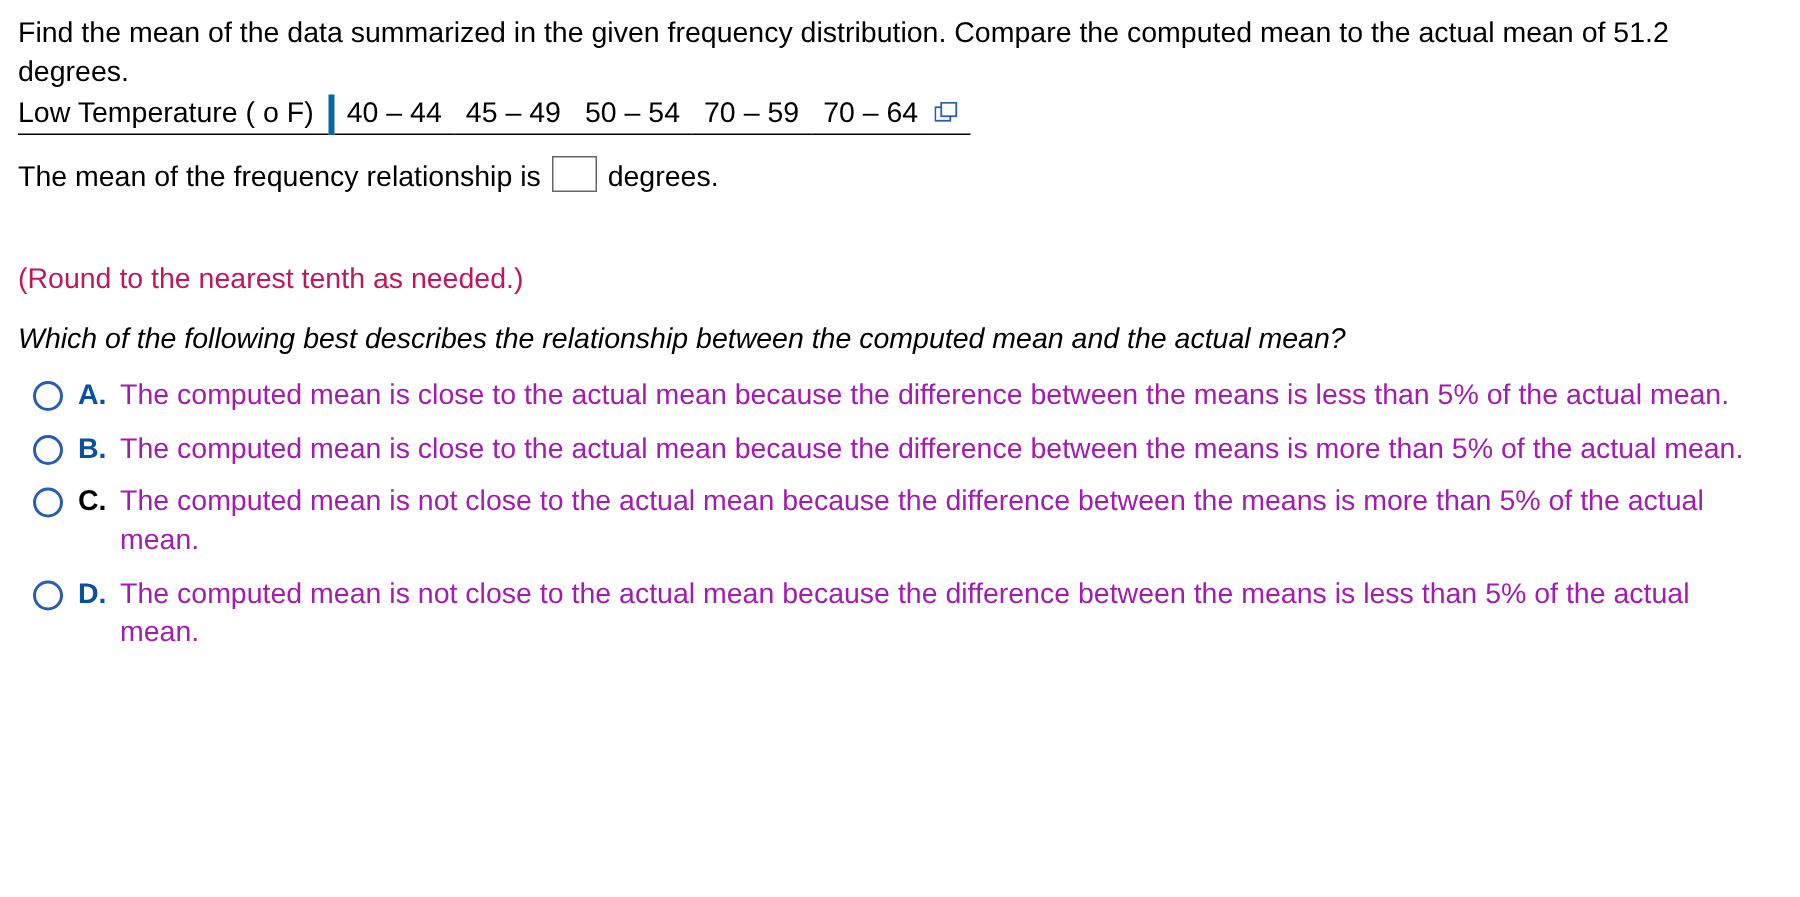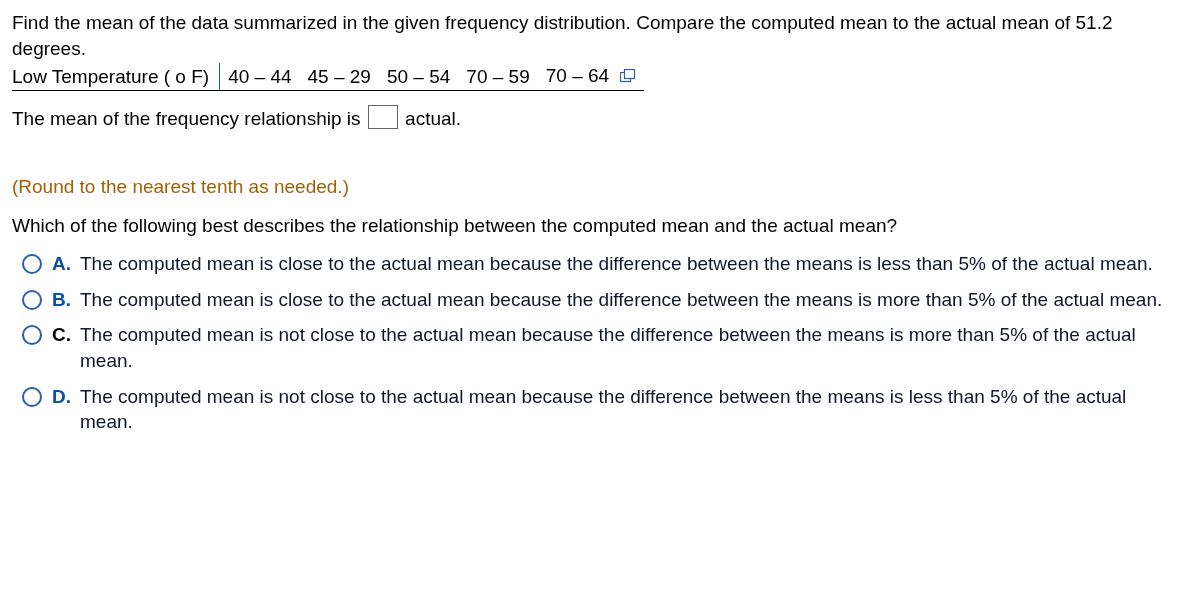--- a/index.html
+++ b/index.html
@@ -22,21 +22,21 @@
   table.freq td {
     padding: 0 8px;
     text-align: left;
     vertical-align: middle;
     height: 26px;
   }
   table.freq td.row-header {
     text-align: left;
     padding-left: 0;
     padding-right: 10px;
-    border-right: 1px solid #0369a1;
+    border-right: 4px solid #0369a1;
   }
   table.freq tr:first-child td {
     border-bottom: 1px solid #000;
   }
   .popup-icon {
     display: inline-block;
     vertical-align: middle;
     margin-left: 6px;
   }
   .fill-in {
@@ -45,26 +45,27 @@
   .input-box {
     display: inline-block;
     width: 28px;
     height: 22px;
     border: 1px solid #666;
     background: #fff;
     vertical-align: -4px;
     margin: 0 2px;
   }
   .instruction {
-    color: #a16207;
+    color: #be185d;
     margin-bottom: 14px;
     margin-top: 42px;
   }
   .mc-question {
     margin-bottom: 12px;
+    font-style: italic;
   }
   .option {
     display: flex;
     align-items: flex-start;
     margin: 4px 0 10px 10px;
   }
   .radio {
     flex: 0 0 auto;
     width: 16px;
     height: 16px;
@@ -78,54 +79,54 @@
     flex: 0 0 auto;
     font-weight: bold;
     color: #0a4fa0;
     width: 24px;
     padding-left: 10px;
     padding-right: 4px;
   }
   .opt-label.black { color: #000; }
   .opt-text {
     flex: 1 1 auto;
-    color: #0f172a;
+    color: #a21caf;
     padding-right: 20px;
   }
 </style>
 </head>
 <body>
 
 <div class="problem-text">Find the mean of the data summarized in the given frequency distribution. Compare the computed mean to the actual mean of 51.2 degrees.</div>
 
 <table class="freq">
   <tbody>
       <tr>
     <td class="row-header">Low Temperature ( o F)</td>
     <td>40 – 44</td>
-    <td>45 – 29</td>
+    <td>45 – 49</td>
     <td>50 – 54</td>
     <td>70 – 59</td>
     <td>
       <span>70 – 64</span>
       <span class="popup-icon">
         <svg width="16" height="14" viewBox="0 0 16 14">
           <rect x="0.5" y="3.5" width="10" height="9" fill="none" stroke="#2a5db0" stroke-width="1.2"></rect>
           <rect x="4.5" y="0.5" width="10" height="9" fill="#fff" stroke="#2a5db0" stroke-width="1.2"></rect>
         </svg>
       </span>
     </td>
   </tr>
 </tbody>
   </table>
 
 <div class="fill-in">
   <span>The mean of the frequency relationship is</span>
   <span class="input-box"></span>
-  <span>actual.</span>
+  <span>degrees.</span>
 </div>
 <div class="instruction">(Round to the nearest tenth as needed.)</div>
 
 <div class="mc-question">Which of the following best describes the relationship between the computed mean and the actual mean?</div>
 
 <div class="option">
   <div class="radio"></div>
   <div class="opt-label">A.</div>
   <div class="opt-text">The computed mean is close to the actual mean because the difference between the means is less than 5% of the actual mean.</div>
 </div>

